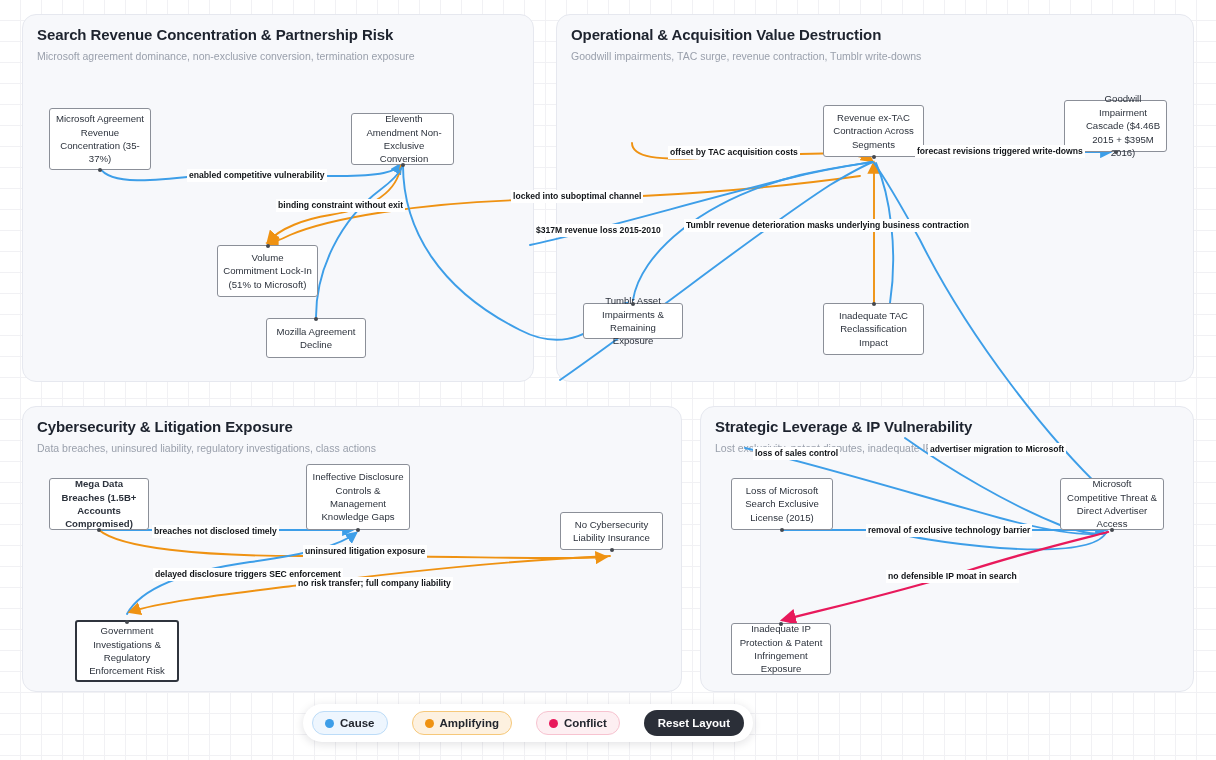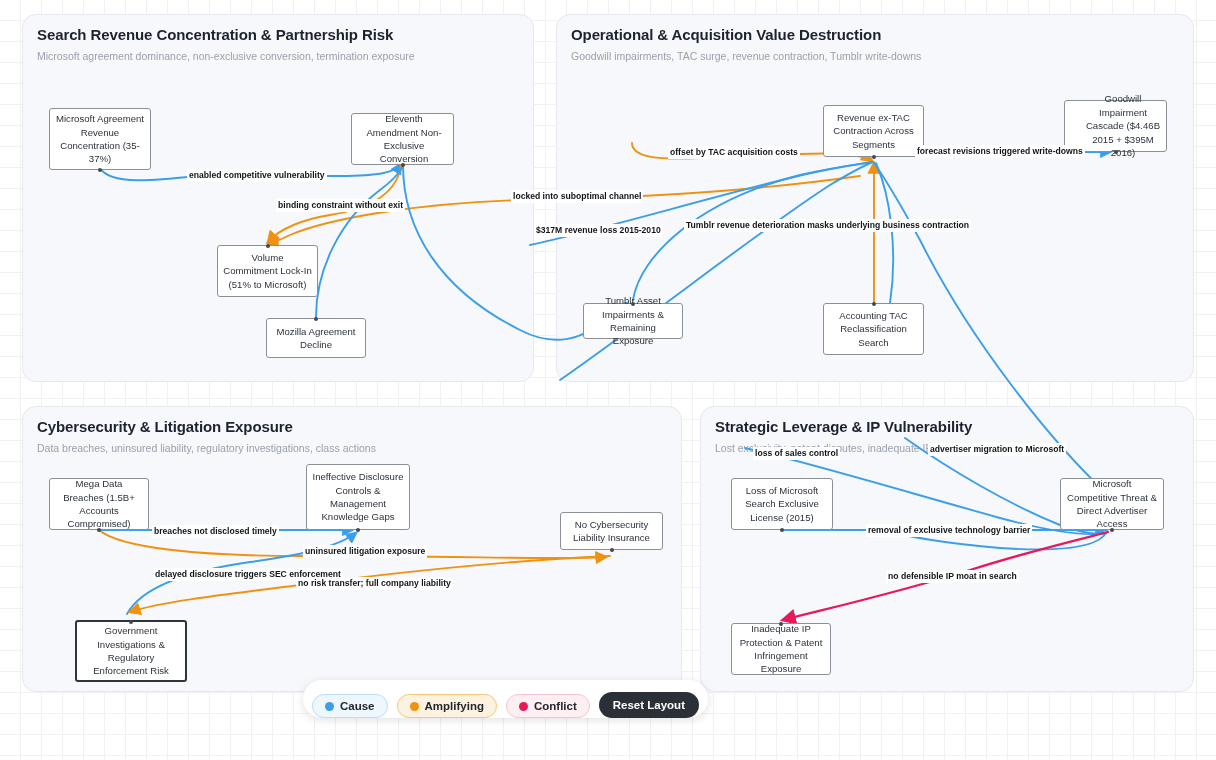--- a/index.html
+++ b/index.html
@@ -80,28 +80,28 @@
     font-size: 8.6px;
     font-weight: bold;
     line-height: 11px;
     padding: 1px 2px;
     white-space: nowrap;
     z-index: 7;
   }
   
   #legend {
     position: absolute;
-    left: 303px; top: 680px;
+    left: 303px; top: 704px;
     height: 38px;
     background: #ffffff;
     border-radius: 19px;
     box-shadow: 0 2px 10px rgba(20,25,40,0.13);
     display: flex;
-    align-items: flex-end;
-    gap: 9px;
+    align-items: center;
+    gap: 24px;
     padding: 0 9px;
     z-index: 20;
   }
   .chip {
     display: flex; align-items: center; gap: 6px;
     height: 24px; padding: 0 12px;
     border-radius: 12px;
     font-size: 11.5px; font-weight: bold;
     color: #22262e;
     border: 1px solid transparent;
@@ -237,40 +237,40 @@
     <span>Goodwill Impairment Cascade ($4.46B 2015 + $395M 2016)</span>
     <i class="dot"></i>
   </div>
 
   <div class="node" style="left:583px; top:303px; width:100px; height:36px;">
     <span>Tumblr Asset Impairments &amp; Remaining Exposure</span>
     <i class="dot top"></i>
   </div>
 
   <div class="node" style="left:823px; top:303px; width:101px; height:52px;">
-    <span>Accounting TAC Reclassification Search</span>
-    <i class="dot top"></i>
-  </div>
-
-  <div class="node" style="left:49px; top:478px; width:100px; height:52px;">
+    <span>Inadequate TAC Reclassification Impact</span>
+    <i class="dot top"></i>
+  </div>
+
+  <div class="node" style="left:49px; top:478px; width:100px; height:52px;font-weight:bold;">
     <span>Mega Data Breaches (1.5B+ Accounts Compromised)</span>
     <i class="dot"></i>
   </div>
 
   <div class="node" style="left:306px; top:464px; width:104px; height:66px;">
     <span>Ineffective Disclosure Controls &amp; Management Knowledge Gaps</span>
     <i class="dot"></i>
   </div>
 
   <div class="node" style="left:560px; top:512px; width:103px; height:38px;">
     <span>No Cybersecurity Liability Insurance</span>
     <i class="dot"></i>
   </div>
 
-  <div class="node strong" style="left:75px; top:620px; width:112px; height:62px;">
+  <div class="node strong" style="left:75px; top:620px; width:104px; height:62px;">
     <span>Government Investigations &amp; Regulatory Enforcement Risk</span>
     <i class="dot top"></i>
   </div>
 
   <div class="node" style="left:731px; top:478px; width:102px; height:52px;">
     <span>Loss of Microsoft Search Exclusive License (2015)</span>
     <i class="dot"></i>
   </div>
 
   <div class="node" style="left:1060px; top:478px; width:104px; height:52px;">

